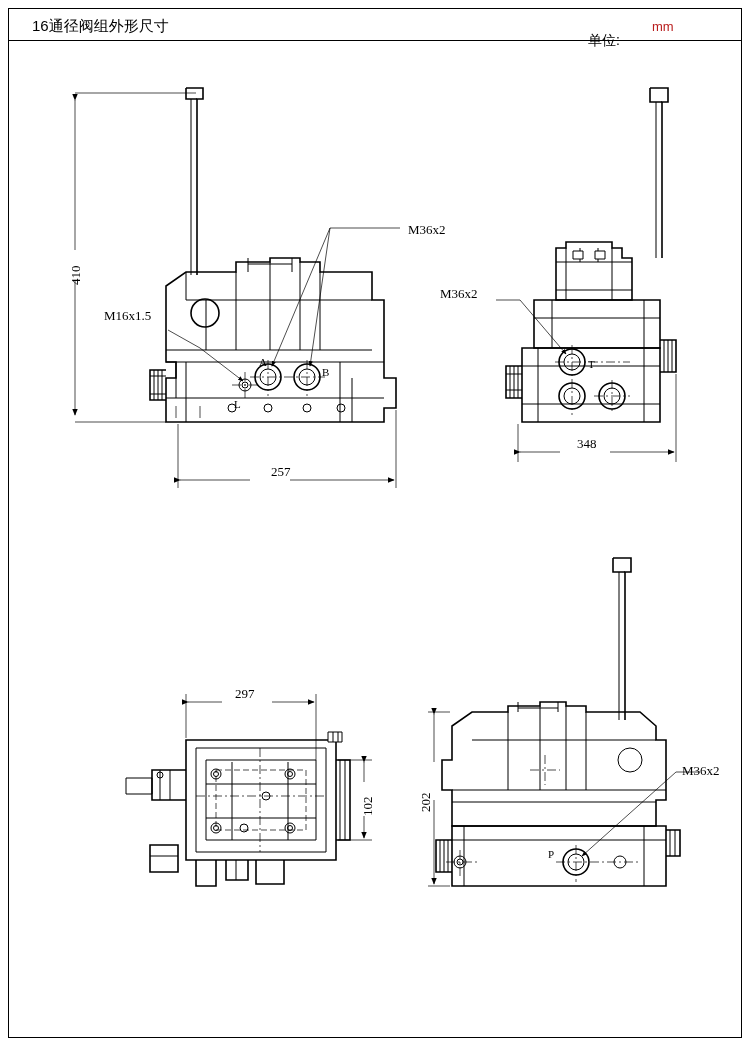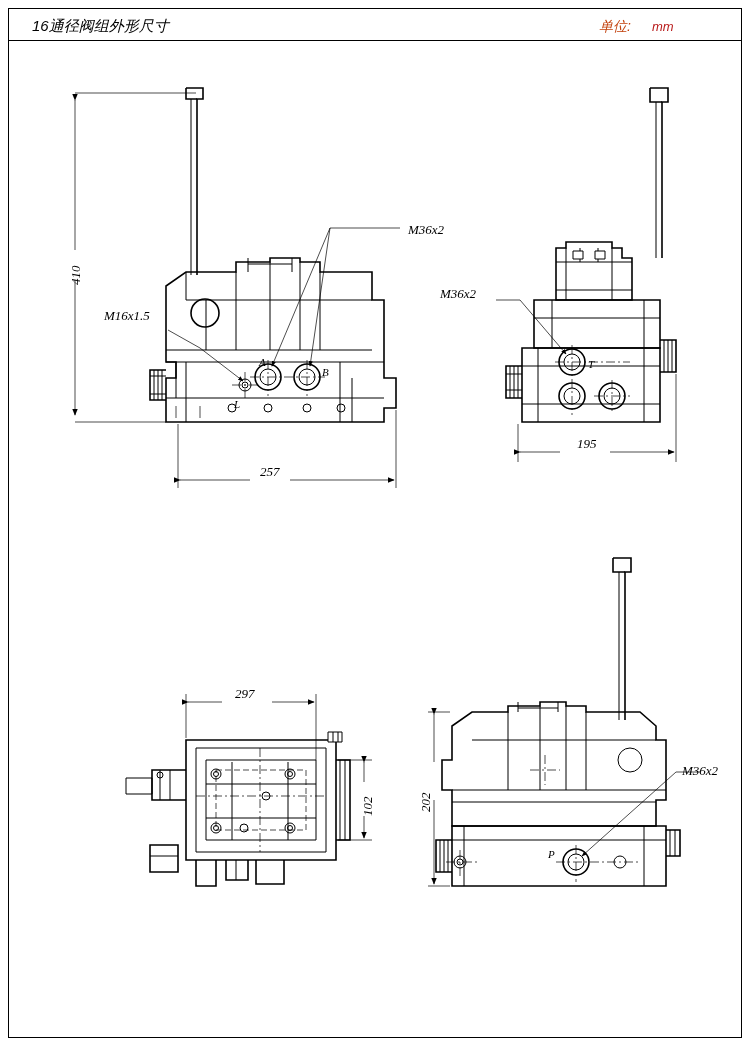--- a/index.html
+++ b/index.html
@@ -3,37 +3,36 @@
 <meta charset="utf-8">
 <style>
   html,body{margin:0;padding:0;background:#ffffff;}
   body{font-family:"Liberation Sans", sans-serif;}
   #page{
     position:relative;
     width:750px;height:1046px;
     background:#fff;
     box-sizing:border-box;
     overflow:hidden;
-    font-style:italic;
   }
   .frame{
     position:absolute;left:8px;top:8px;width:734px;height:1030px;
     border:1px solid #000;box-sizing:border-box;
   }
   .title-bar{
     position:absolute;left:8px;top:8px;width:734px;height:33px;
     border-bottom:1px solid #000;box-sizing:border-box;
   }
   .title-text{
     position:absolute;left:32px;top:17px;
     font-size:15px;color:#000;white-space:nowrap;
   }
   .unit-label{
-    position:absolute;left:588px;top:18px;
-    font-size:14px;color:#c2410c;white-space:nowrap;margin-left:11px;
+    position:absolute;left:588px;top:32px;
+    font-size:14px;color:#000000;white-space:nowrap;
   }
   .unit-value{
     position:absolute;left:652px;top:19px;
     font-size:13px;color:#b91c1c;white-space:nowrap;
   }
   .lbl{
     position:absolute;font-size:13px;color:#000;white-space:nowrap;
     font-family:"Liberation Serif", serif;
   }
   .lbl.small{font-size:11px;}
@@ -285,28 +284,28 @@
       <path class="thin" d="M434,800 L434,884" marker-end="url(#ah)"></path>
     </g>
 
     <g>
       <path class="thin" d="M700,772 L676,772"></path>
       <path class="thin" d="M676,772 L582,856" marker-end="url(#ahs)"></path>
     </g>
   </svg>
 
   <div class="lbl rot" style="left:68px;top:285px;">410</div>
-  <div class="lbl" style="left:260px;top:464px;">257</div>
+  <div class="lbl" style="left:271px;top:464px;">257</div>
   <div class="lbl" style="left:408px;top:222px;">M36x2</div>
   <div class="lbl" style="left:104px;top:308px;">M16x1.5</div>
   <div class="lbl small" style="left:259px;top:356px;">A</div>
   <div class="lbl small" style="left:322px;top:366px;">B</div>
   <div class="lbl small" style="left:234px;top:398px;">L</div>
 
-  <div class="lbl" style="left:577px;top:436px;">195</div>
+  <div class="lbl" style="left:577px;top:436px;">348</div>
   <div class="lbl" style="left:440px;top:286px;">M36x2</div>
   <div class="lbl small" style="left:588px;top:358px;">T</div>
 
   <div class="lbl" style="left:235px;top:686px;">297</div>
   <div class="lbl rot" style="left:360px;top:816px;">102</div>
 
   <div class="lbl rot" style="left:418px;top:812px;">202</div>
   <div class="lbl" style="left:682px;top:763px;">M36x2</div>
   <div class="lbl small" style="left:548px;top:848px;">P</div>
 

